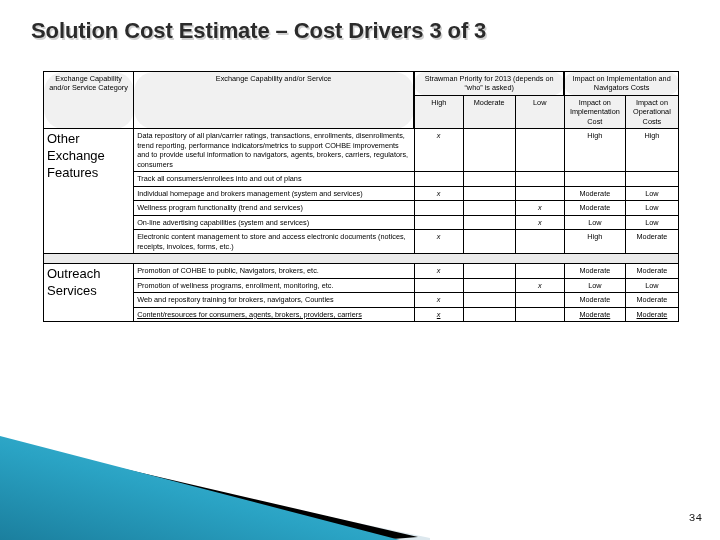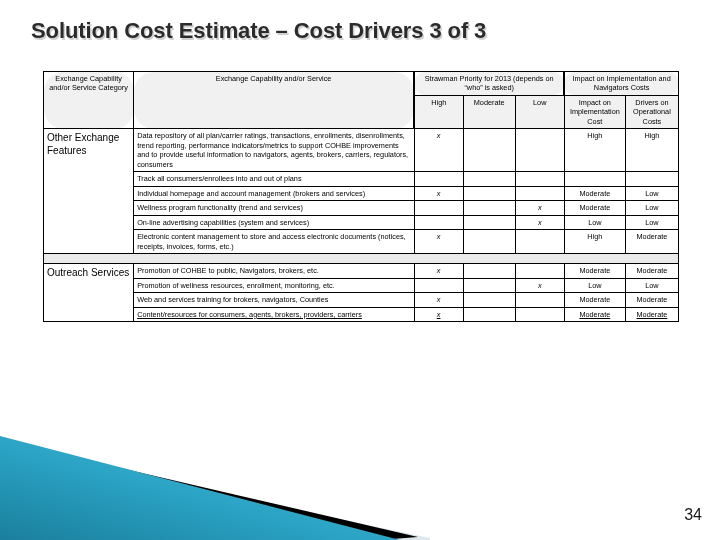--- a/index.html
+++ b/index.html
@@ -67,21 +67,21 @@
     font-weight: bold;
     vertical-align: middle;
     border-width: 1.6px;
   }
   .hdr-bottom { border-bottom-width: 2.2px; }
 
   
   .cat-cell {
     vertical-align: top;
     font-weight: bold;
-    font-size: 10px;
+    font-size: 13px;
     padding-top: 4px;
     padding-left: 5px;
     border-right-width: 2.2px;
     margin-top: 42px;
   }
   .desc-cell {
     vertical-align: top;
     padding-left: 4px;
     padding-top: 3px;
     border-right-width: 2.2px;
@@ -116,23 +116,23 @@
     width: 720px;
     height: 120px;
     pointer-events: none;
   }
 
   
   #page-number {
     position: absolute;
     right: 18px;
     bottom: 16px;
-    font-size: 16px;
+    font-size: 11px;
     color: #1a1a1a;
-    font-family: Liberation Sans, sans-serif;
+    font-family: Liberation Mono, monospace;
   }
 </style>
 </head>
 <body>
 
 <div id="slide-title">Solution Cost Estimate – Cost Drivers 3 of 3</div>
 
 <table id="cost-drivers-table">
   <colgroup>
     <col style="width:90px">
@@ -148,21 +148,21 @@
       <th class="hdr hdr-top outer-left" rowspan="2">Exchange Capability and/or Service Category</th>
       <th class="hdr hdr-top" rowspan="2" style="border-right-width:2.2px;margin-top:21px;">Exchange Capability and/or Service</th>
       <th class="hdr hdr-top" colspan="3">Strawman Priority for 2013 (depends on “who” is asked)</th>
       <th class="hdr hdr-top outer-right" colspan="2" style="border-left-width:2.2px;">Impact on Implementation and Navigators Costs</th>
     </tr>
     <tr>
       <th class="hdr-sub hdr-bottom">High</th>
       <th class="hdr-sub hdr-bottom">Moderate</th>
       <th class="hdr-sub hdr-bottom">Low</th>
       <th class="hdr-sub hdr-bottom impact-first">Impact on Implementation Cost</th>
-      <th class="hdr-sub hdr-bottom outer-right">Drivers on Operational Costs</th>
+      <th class="hdr-sub hdr-bottom outer-right">Impact on Operational Costs</th>
     </tr>
   </thead>
   <tbody id="table-body">
       <tr>
         <td class="cat-cell outer-left" rowspan="6">Other Exchange Features</td>
         <td class="desc-cell">Data repository of all plan/carrier ratings, transactions, enrollments, disenrollments, trend reporting, performance indicators/metrics to support COHBE improvements and to provide useful information to navigators, agents, brokers, carriers, regulators, consumers</td>
         <td class="mark-cell">x</td>
         <td class="mark-cell"></td>
         <td class="mark-cell"></td>
         <td class="impact-cell impact-first">High</td>
@@ -170,21 +170,21 @@
       </tr>
       <tr>
         <td class="desc-cell">Track all consumers/enrollees into and out of plans</td>
         <td class="mark-cell"></td>
         <td class="mark-cell"></td>
         <td class="mark-cell"></td>
         <td class="impact-cell impact-first"></td>
         <td class="impact-cell outer-right"></td>
       </tr>
       <tr>
-        <td class="desc-cell">Individual homepage and account management (brokers and services)</td>
+        <td class="desc-cell">Individual homepage and brokers management (system and services)</td>
         <td class="mark-cell">x</td>
         <td class="mark-cell"></td>
         <td class="mark-cell"></td>
         <td class="impact-cell impact-first">Moderate</td>
         <td class="impact-cell outer-right">Low</td>
       </tr>
       <tr>
         <td class="desc-cell">Wellness program functionality (trend and services)</td>
         <td class="mark-cell"></td>
         <td class="mark-cell"></td>
@@ -214,29 +214,29 @@
       <tr>
         <td class="cat-cell outer-left" rowspan="4">Outreach Services</td>
         <td class="desc-cell">Promotion of COHBE to public, Navigators, brokers, etc.</td>
         <td class="mark-cell">x</td>
         <td class="mark-cell"></td>
         <td class="mark-cell"></td>
         <td class="impact-cell impact-first">Moderate</td>
         <td class="impact-cell outer-right">Moderate</td>
       </tr>
       <tr>
-        <td class="desc-cell">Promotion of wellness resources, enrollment, monitoring, etc.</td>
+        <td class="desc-cell">Promotion of wellness programs, enrollment, monitoring, etc.</td>
         <td class="mark-cell"></td>
         <td class="mark-cell"></td>
         <td class="mark-cell">x</td>
         <td class="impact-cell impact-first">Low</td>
         <td class="impact-cell outer-right">Low</td>
       </tr>
       <tr>
-        <td class="desc-cell">Web and services training for brokers, navigators, Counties</td>
+        <td class="desc-cell">Web and repository training for brokers, navigators, Counties</td>
         <td class="mark-cell">x</td>
         <td class="mark-cell"></td>
         <td class="mark-cell"></td>
         <td class="impact-cell impact-first">Moderate</td>
         <td class="impact-cell outer-right">Moderate</td>
       </tr>
       <tr class="last-row">
         <td class="desc-cell">Content/resources for consumers, agents, brokers, providers, carriers</td>
         <td class="mark-cell">x</td>
         <td class="mark-cell"></td>

